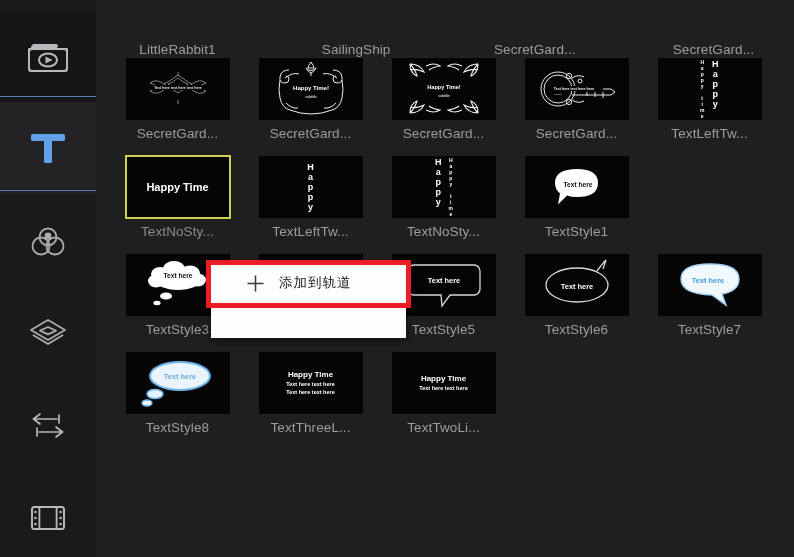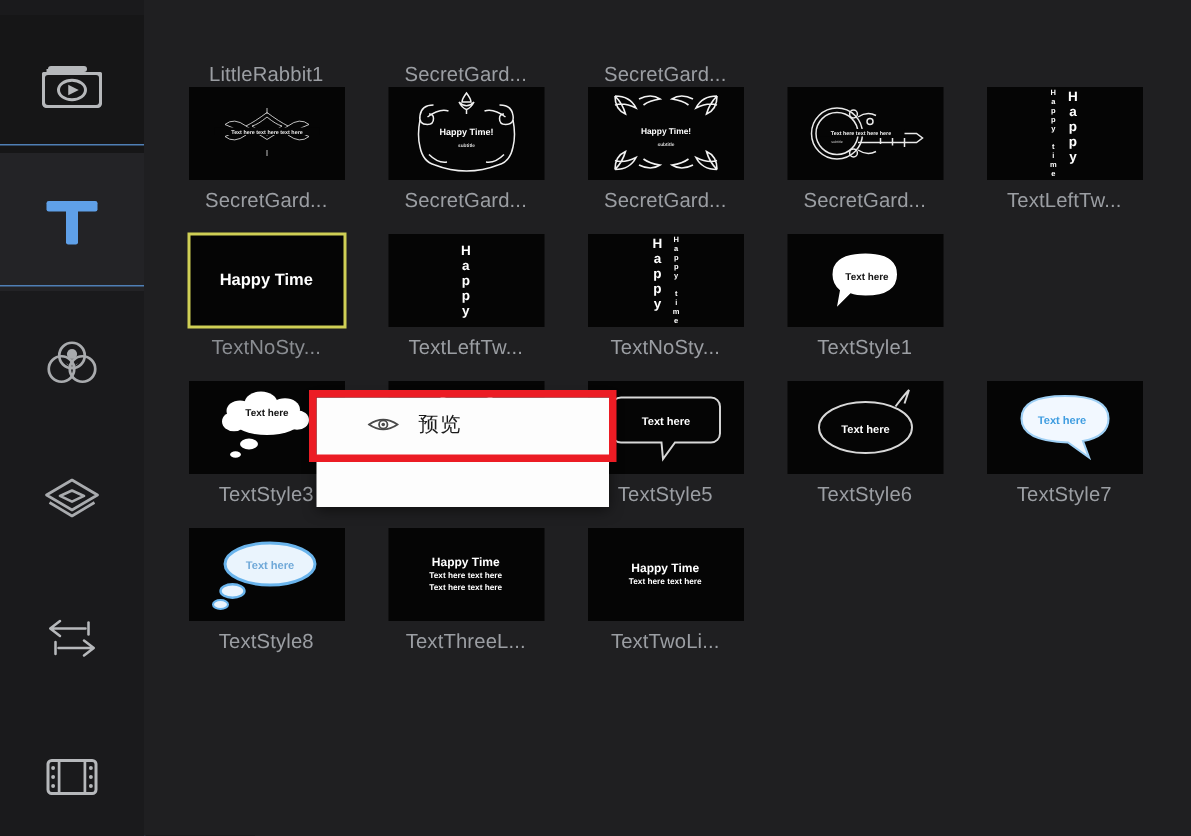--- a/index.html
+++ b/index.html
@@ -34,21 +34,21 @@
   #panel-border-t{ position:absolute; left:96px; top:0; width:698px; height:1px; background:#4f7fb5; }
   #panel-border-r{ position:absolute; left:793px; top:0; width:1px; height:557px; background:#4f7fb5; }
 
   #grid{
     position:absolute; left:0; top:4px; width:698px; height:553px;
     padding:0 14px 0 15px;
   }
   .row{
     display:flex; width:669px; height:96px; margin-bottom:2px;
   }
-  .row.row1{ height:52px; align-items:flex-end; }
+  .row.row1{ height:52px; align-items:flex-end;justify-content:space-between; }
   .cell{
     width:133px; margin-right:0; display:flex; flex-direction:column;
     align-items:center;
   }
   .thumb{
     width:104px; height:62px; background:#050505;
     position:relative; overflow:hidden;
     display:flex; align-items:center; justify-content:center;
   }
   .thumb.selected{ outline:2px solid #cfcf55; outline-offset:-1px; }
@@ -176,20 +176,23 @@
   <div id="panel-border-l"></div>
   <div id="panel-border-t"></div>
   <div id="panel-border-r"></div>
 
   <div id="panel">
     <div id="grid">
 
       <div class="row row1">
         <div class="cell">
           <div class="caption">LittleRabbit1</div>
+        </div>
+        <div class="cell">
+          <div class="caption">SailingShip</div>
         </div>
         <div class="cell">
           <div class="caption">SecretGard...</div>
         </div>
         <div class="cell">
           <div class="caption">SecretGard...</div>
         </div>
       </div>
 
       <div class="row">
@@ -420,24 +423,22 @@
         <div class="cell"></div>
       </div>
 
     </div>
 
   </div>
 
   <div id="ctx">
     <div class="ctx-item">
       <span class="ci">
-        <svg width="21" height="14" viewBox="0 0 21 14">
-          <path d="M1 7 q9.5 -6.5 19 0 q-9.5 6.5 -19 0z" fill="none" stroke="#4a4a4a" stroke-width="1.2"></path>
-          <circle cx="10.5" cy="7" r="2.8" fill="none" stroke="#4a4a4a" stroke-width="1.2"></circle>
-          <circle cx="10.5" cy="7" r="1.2" fill="#4a4a4a"></circle>
-        </svg>
-      </span>
-      <span class="cl">预览</span>
+        <svg width="19" height="19" viewBox="0 0 19 19">
+          <path d="M9.5 1.5 V17.5 M1.5 9.5 H17.5" stroke="#3a3a3a" stroke-width="1.5"></path>
+        </svg>
+      </span>
+      <span class="cl">添加到轨道</span>
     </div>
     <div id="ctx-highlight"></div>
   </div>
 
 </div>
 
 </body></html>

